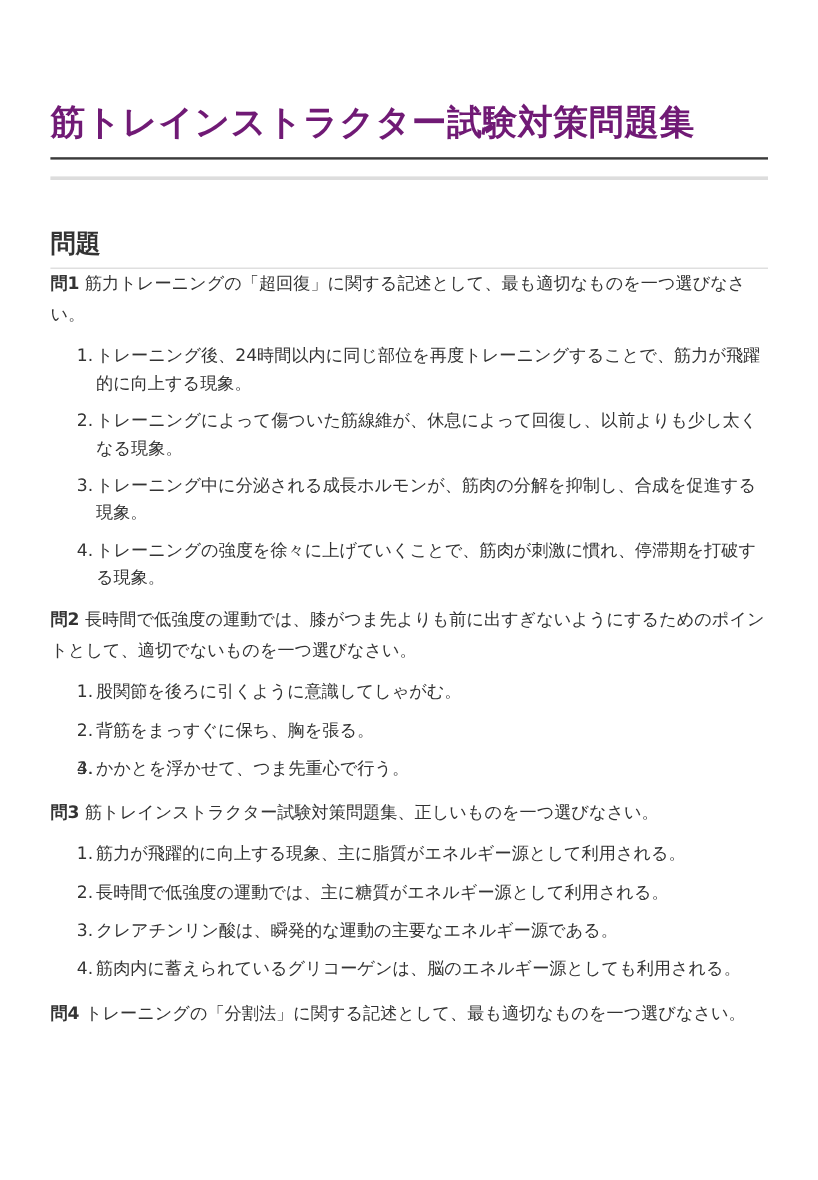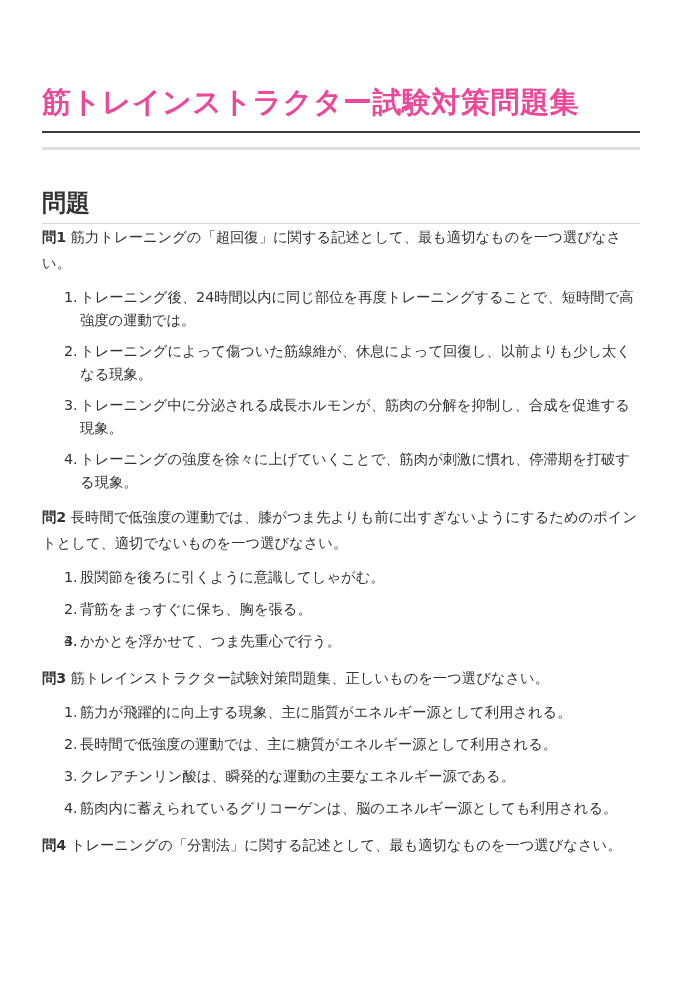--- a/index.html
+++ b/index.html
@@ -17,39 +17,39 @@
     .page {
       position: relative;
       padding: 0 42px 0 42px;
     }
     h1.doc-title {
       margin: 0;
       padding-top: 82px;
       font-size: 29px;
       line-height: 40px;
       font-weight: bold;
-      color: #ec4899;
+      color: #701a75;
       letter-spacing: 0.5px;
       white-space: nowrap;
     }
     .title-rule {
       margin-top: 9px;
       height: 2px;
       background: #3a3a3a;
     }
     .hr-divider {
       margin-top: 14px;
       height: 3px;
       background: #dddddd;
       border: none;
     }
     h2.section-heading {
       margin: 0;
       margin-top: 38px;
-      font-size: 24px;
+      font-size: 21px;
       line-height: 30px;
       font-weight: bold;
       color: #333333;
       padding-bottom: 5px;
       border-bottom: 1px solid #d8d8d8;
     }
     .question {
       margin: 0;
       font-size: 14.3px;
       line-height: 26px;
@@ -95,21 +95,21 @@
 
   <h2 class="section-heading">問題</h2>
 
   <p class="question q1">
     <span class="qnum">問1</span>
     <span>筋力トレーニングの「超回復」に関する記述として、最も適切なものを一つ選びなさい。</span>
   </p>
   <ol class="choices">
     <li>
       <span class="num">1.</span>
-      <span>トレーニング後、24時間以内に同じ部位を再度トレーニングすることで、短時間で高強度の運動では。</span>
+      <span>トレーニング後、24時間以内に同じ部位を再度トレーニングすることで、筋力が飛躍的に向上する現象。</span>
     </li>
     <li>
       <span class="num">2.</span>
       <span>トレーニングによって傷ついた筋線維が、休息によって回復し、以前よりも少し太くなる現象。</span>
     </li>
     <li>
       <span class="num">3.</span>
       <span>トレーニング中に分泌される成長ホルモンが、筋肉の分解を抑制し、合成を促進する現象。</span>
     </li>
     <li>

